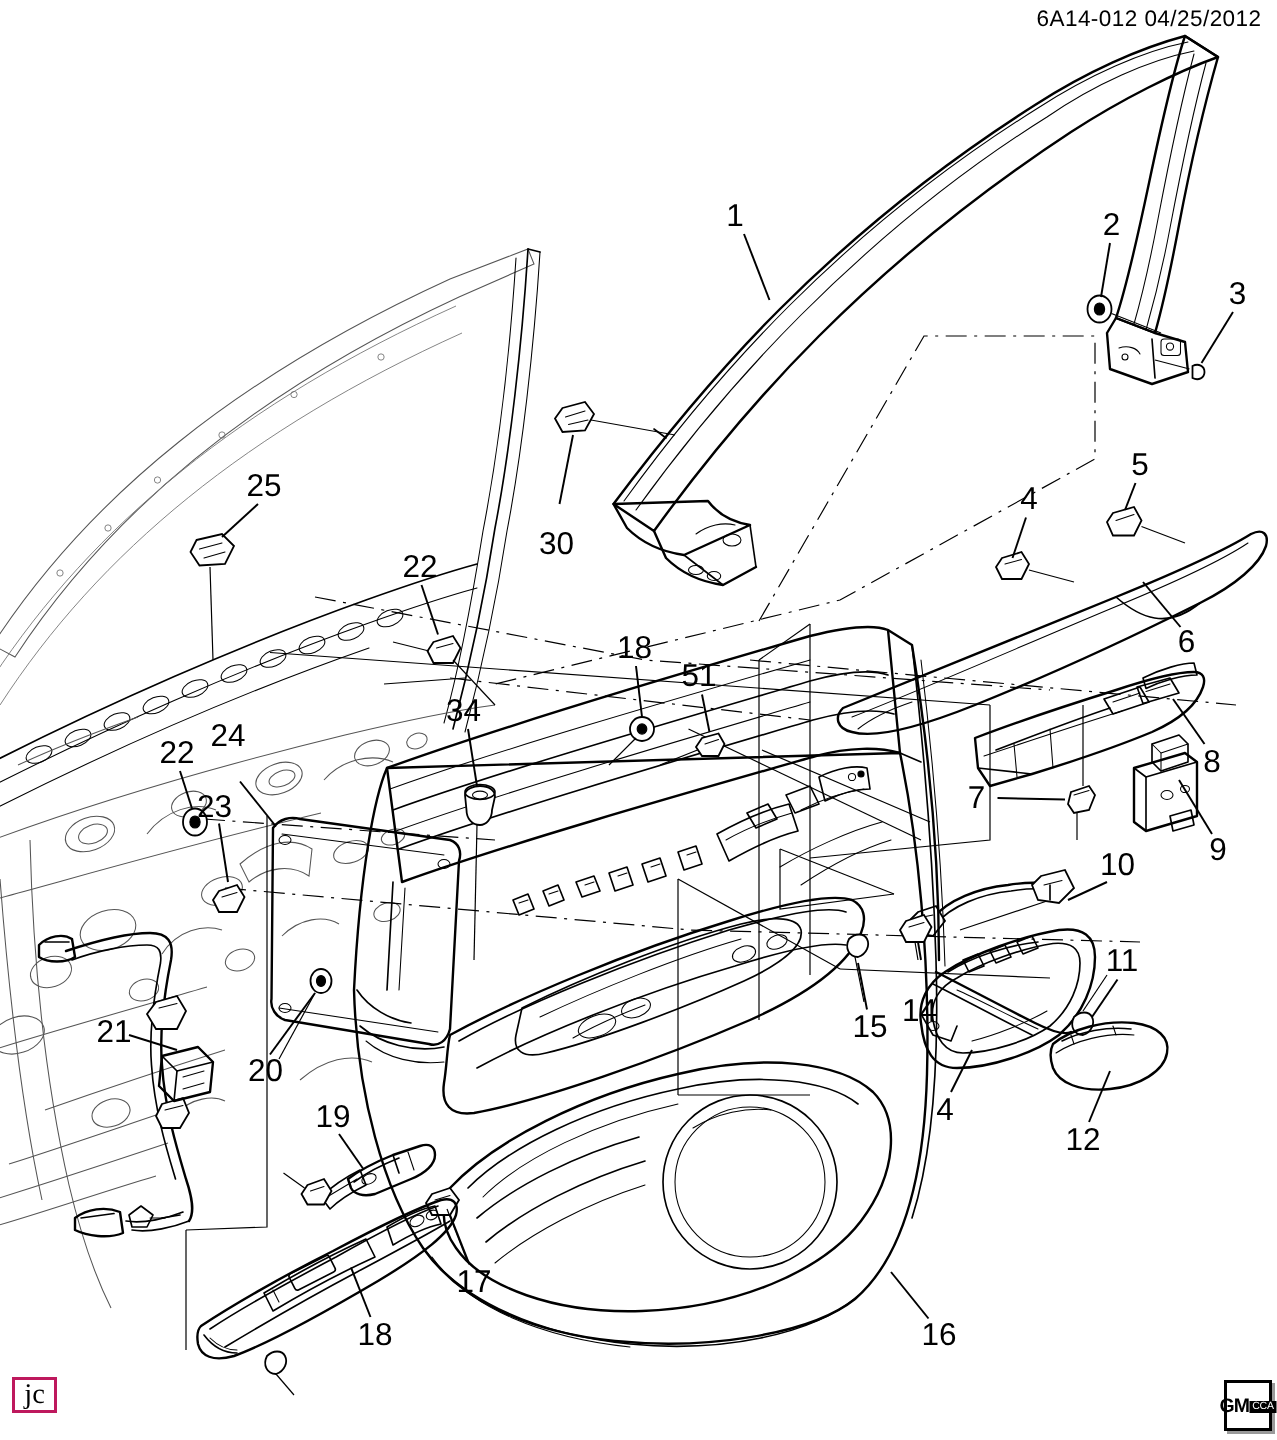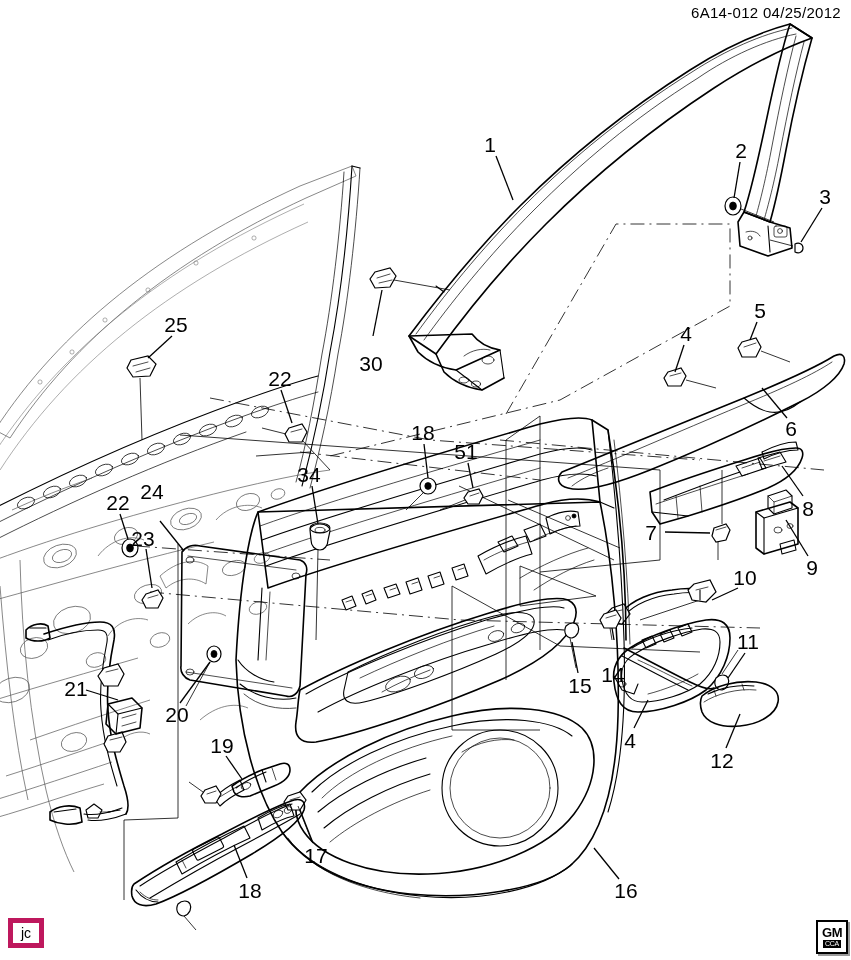--- a/index.html
+++ b/index.html
@@ -22,30 +22,30 @@
     position:absolute;
     font-size:21px;
     font-family:"Liberation Sans", sans-serif;
     line-height:1;
     white-space:nowrap;
     transform:translate(-50%,-50%);
   }
   .initials-box{
     position:absolute;left:8px;top:918px;
     width:26px;height:20px;
-    border:5px solid #be185d;
+    border:2px solid #be185d;
     display:flex;align-items:center;justify-content:center;
-    font-size:14px;
-    font-family:Liberation Sans, sans-serif;
+    font-size:19px;
+    font-family:Liberation Serif, serif;
   }
   .gm-logo{
     position:absolute;left:816px;top:920px;
     width:28px;height:30px;
     border:2px solid #000;background:#fff;
-    display:flex;flex-direction:column;align-items:center;justify-content:center;
+    display:flex;flex-direction:row;align-items:center;justify-content:center;
     box-shadow:2px 2px 0 #9a9a9a;
   }
   .gm-logo .gm-text{font-size:13px;font-weight:bold;line-height:12px;letter-spacing:-.5px;}
   .gm-logo .cca-text{
     font-size:7px;line-height:8px;letter-spacing:-.2px;
     background:#000;color:#fff;padding:0 2px;margin-top:1px;
   }
 </style>
 </head>
 <body>

